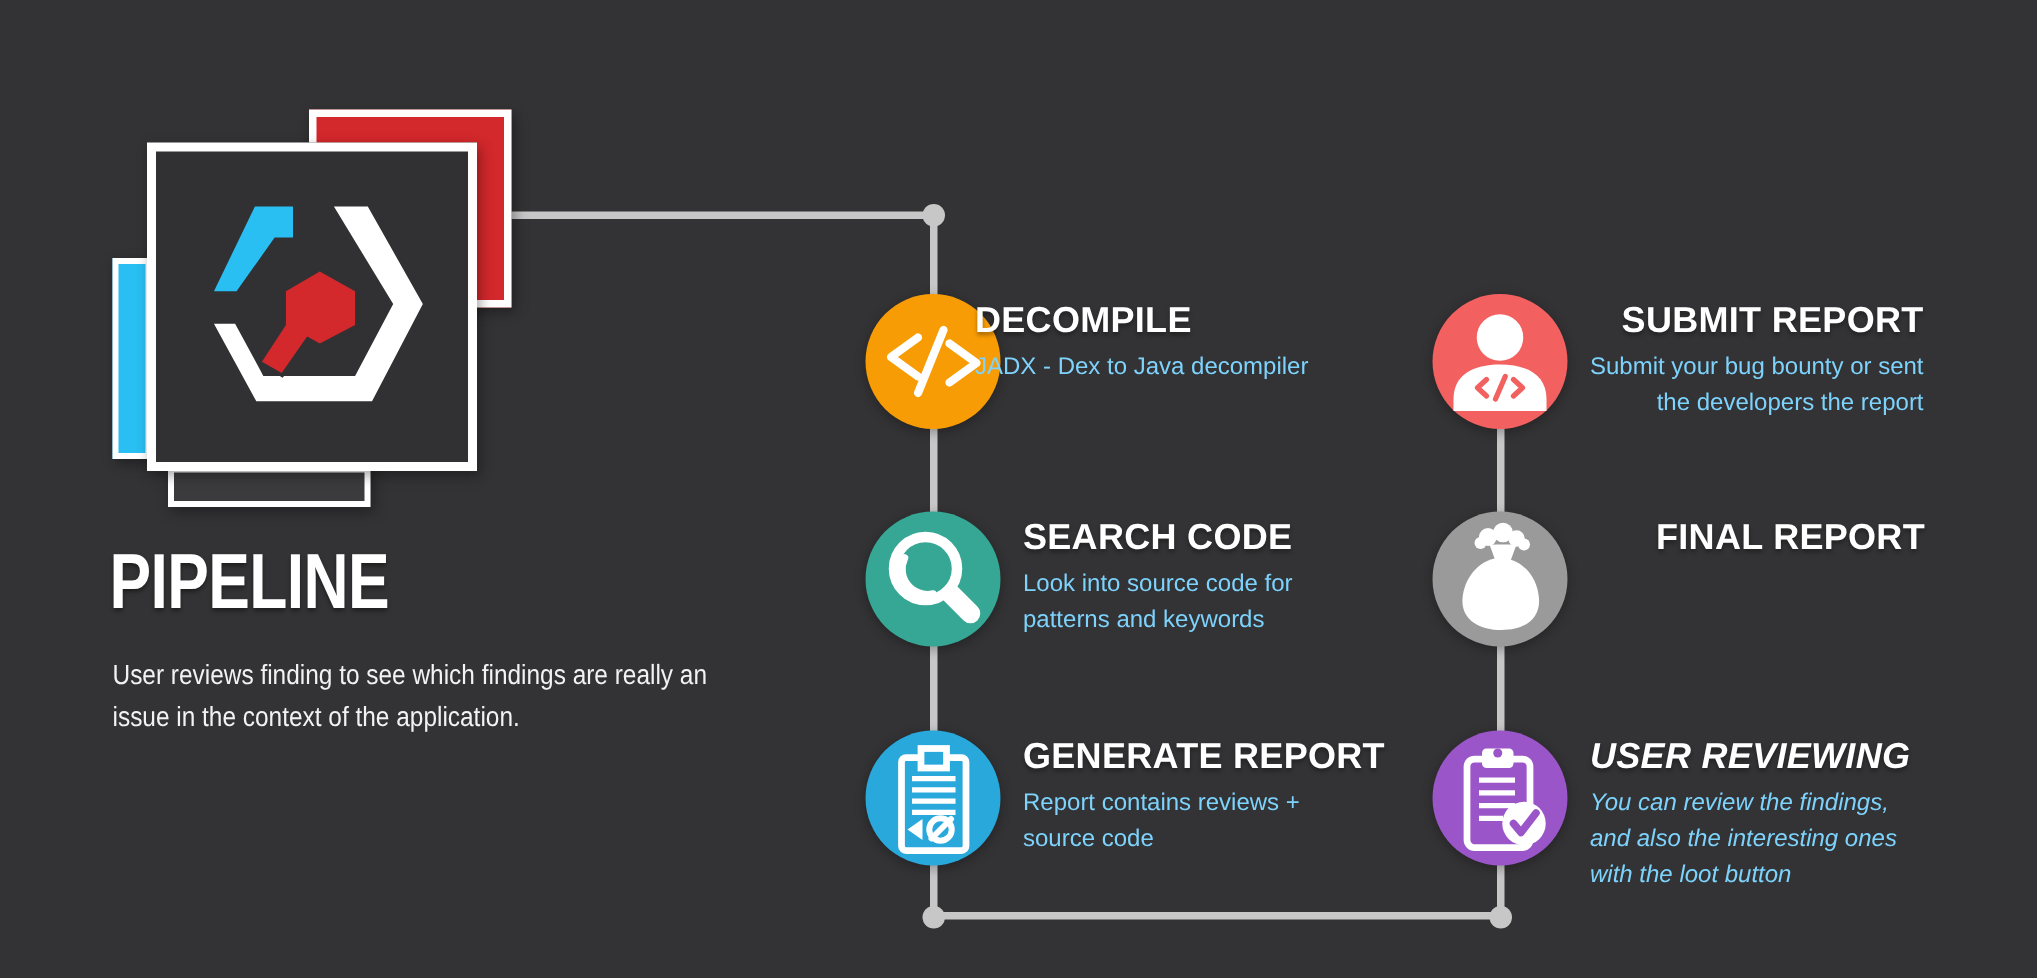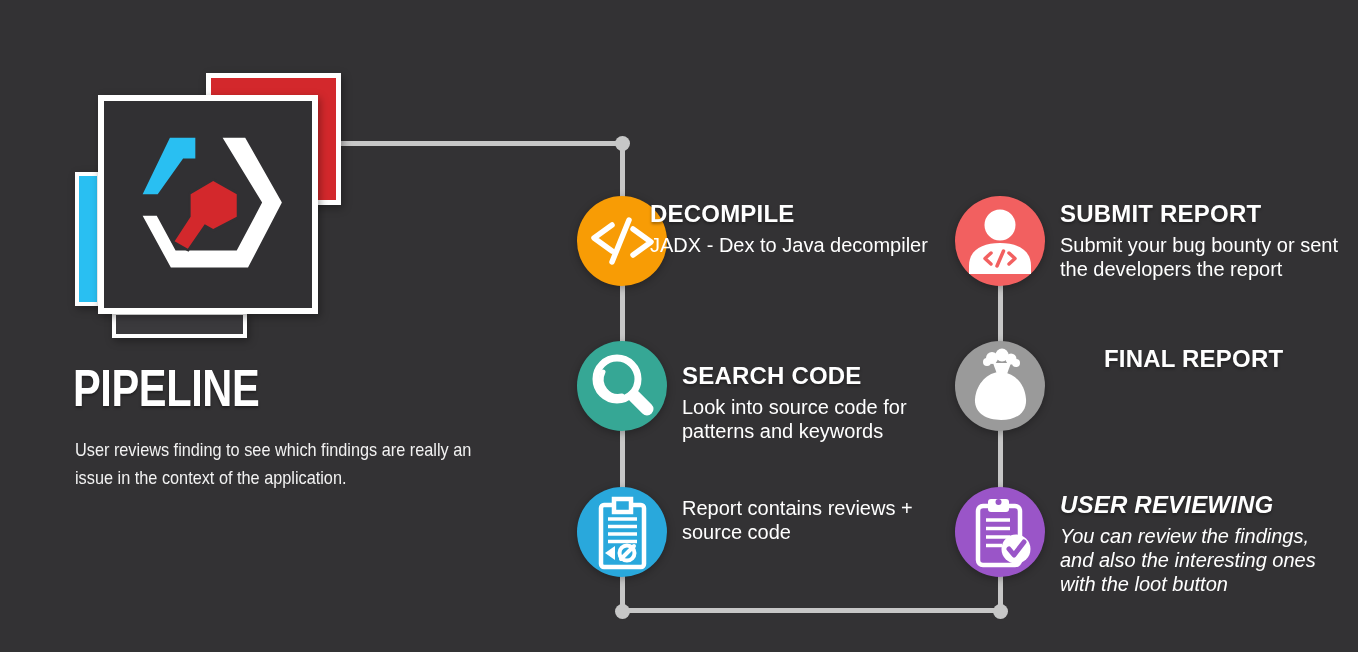--- a/index.html
+++ b/index.html
@@ -29,21 +29,21 @@
     white-space:pre-line;transform:scaleX(.88);transform-origin:left top;z-index:5;
   }
   
   .circle{
     position:absolute;width:90px;height:90px;border-radius:50%;z-index:5;
     display:flex;align-items:center;justify-content:center;
     box-shadow:0 2px 8px rgba(0,0,0,.3);
   }
   .step-text{position:absolute;color:#fff;z-index:5;}
   .step-title{font-size:24px;font-weight:bold;letter-spacing:.2px;text-shadow:0 2px 3px rgba(0,0,0,.35);}
-  .step-desc{font-size:20px;line-height:24px;margin-top:5px;color:#ffffff;white-space:pre-line;}
+  .step-desc{font-size:16px;line-height:24px;margin-top:5px;color:#7dd3fc;white-space:pre-line;}
   svg{display:block;}
 </style>
 </head>
 <body>
 
 <div class="canvas" style="background-color: rgb(51, 50, 52);">
 
   <div class="line" style="left:340px;top:141px;width:285px;height:5px;"></div>
   <div class="line" style="left:620px;top:141px;width:5px;height:470px;"></div>
   <div class="line" style="left:620px;top:608px;width:382px;height:5px;"></div>
@@ -79,56 +79,57 @@
     <div class="step-desc">JADX - Dex to Java decompiler</div>
   </div>
 
   <div class="circle" style="left: 577px; top: 341px; background-color: rgb(54, 167, 149);">
     <svg width="90" height="90" viewBox="0 0 90 90" fill="none">
       <circle cx="40" cy="38" r="21" stroke="#FFFFFF" stroke-width="7"></circle>
       <path d="M26,31 A17,17 0 0 0 45,55" stroke="#FFFFFF" stroke-width="5" stroke-linecap="round"></path>
       <line x1="57" y1="55" x2="70" y2="68" stroke="#FFFFFF" stroke-width="13" stroke-linecap="round"></line>
     </svg>
   </div>
-  <div class="step-text" style="left:682px;top:362px;">
+  <div class="step-text" style="left:682px;top:345px;">
     <div class="step-title">SEARCH CODE</div>
     <div class="step-desc">Look into source code for
 patterns and keywords</div>
   </div>
 
   <div class="circle" style="left: 577px; top: 487px; background-color: rgb(41, 168, 220);">
     <svg width="90" height="90" viewBox="0 0 90 90" fill="none">
       <rect x="24" y="18" width="43" height="62" rx="3" stroke="#FFFFFF" stroke-width="4.5"></rect>
       <rect x="37" y="12" width="17" height="13" fill="#29A8DC" stroke="#FFFFFF" stroke-width="4.5"></rect>
       <line x1="31" y1="32" x2="60" y2="32" stroke="#FFFFFF" stroke-width="3.5"></line>
       <line x1="31" y1="39.5" x2="60" y2="39.5" stroke="#FFFFFF" stroke-width="3.5"></line>
       <line x1="31" y1="47" x2="60" y2="47" stroke="#FFFFFF" stroke-width="3.5"></line>
       <line x1="31" y1="54.5" x2="60" y2="54.5" stroke="#FFFFFF" stroke-width="3.5"></line>
       <polygon points="28,66 38,59 38,73" fill="#FFFFFF"></polygon>
       <circle cx="50" cy="66" r="7.5" stroke="#FFFFFF" stroke-width="4"></circle>
       <line x1="44" y1="72" x2="57" y2="59" stroke="#FFFFFF" stroke-width="4" stroke-linecap="round"></line>
     </svg>
   </div>
   <div class="step-text" style="left:682px;top:491px;">
+    <div class="step-title">GENERATE REPORT</div>
     <div class="step-desc">Report contains reviews +
 source code</div>
   </div>
 
   <div class="circle" style="left: 955px; top: 196px; background-color: rgb(242, 96, 96);">
     <svg width="90" height="90" viewBox="0 0 90 90">
       <circle cx="45" cy="29" r="15.5" fill="#FFFFFF"></circle>
       <path d="M14,78 L14,70 C14,54 27,47 45,47 C63,47 76,54 76,70 L76,78 Z" fill="#FFFFFF"></path>
       <g fill="none" stroke="#F26060" stroke-width="3.5" stroke-linecap="round" stroke-linejoin="round">
         <polyline points="36,57 30,62.5 36,68"></polyline>
         <polyline points="54,57 60,62.5 54,68"></polyline>
         <line x1="48.5" y1="55" x2="42" y2="70"></line>
       </g>
     </svg>
   </div>
-  <div class="step-text" style="left:1060px;top:200px;">
+  <div class="step-text" style="left:1060px;top:200px;text-align:right;">
     <div class="step-title">SUBMIT REPORT</div>
     <div class="step-desc">Submit your bug bounty or sent
 the developers the report</div>
   </div>
 
   <div class="circle" style="left: 955px; top: 341px; background-color: rgb(154, 154, 154);">
     <svg width="90" height="90" viewBox="0 0 90 90">
       <circle cx="37" cy="17" r="6" fill="#FFFFFF"></circle>
       <circle cx="47" cy="14" r="6.5" fill="#FFFFFF"></circle>
       <circle cx="56" cy="18" r="5.5" fill="#FFFFFF"></circle>

